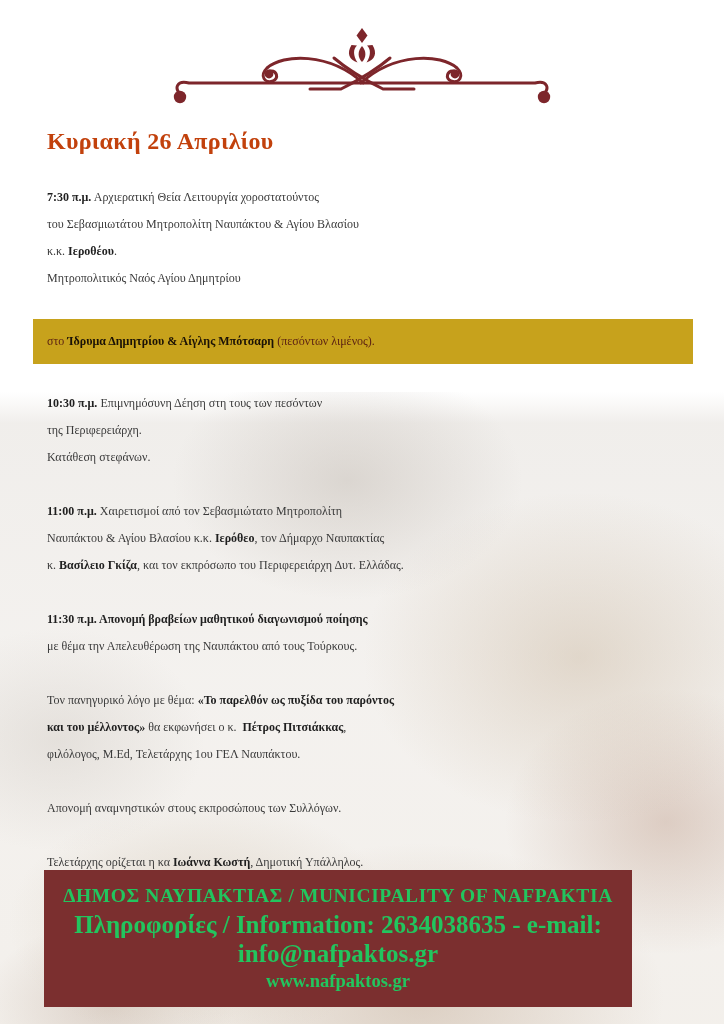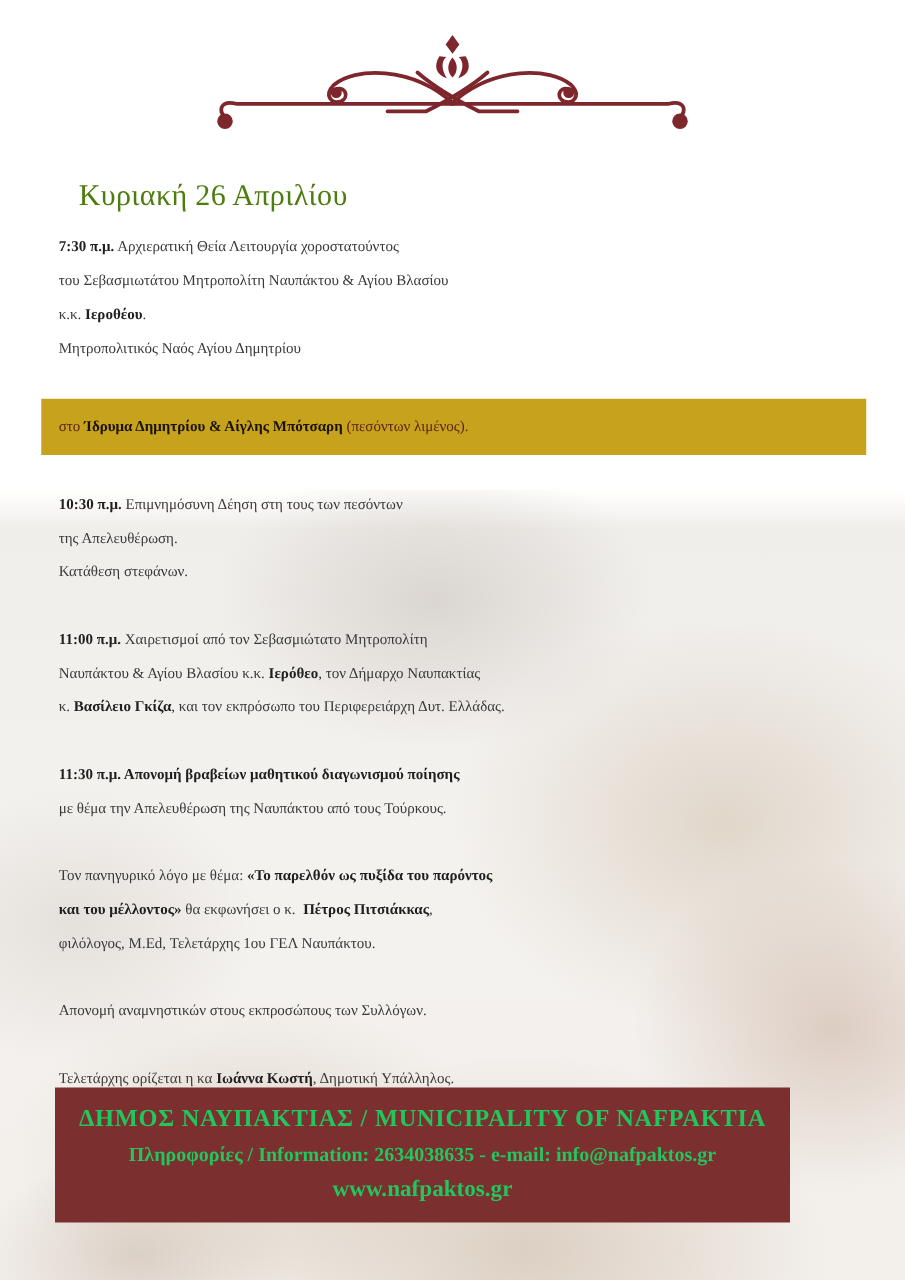--- a/index.html
+++ b/index.html
@@ -24,22 +24,22 @@
       radial-gradient(ellipse 210px 160px at 8% 55%, rgba(200,193,185,0.35), rgba(200,193,185,0) 70%),
       radial-gradient(ellipse 180px 120px at 15% 97%, rgba(168,140,120,0.30), rgba(168,140,120,0) 70%),
       linear-gradient(180deg, rgba(228,224,219,0) 0%, rgba(228,224,219,0.55) 5%,
                       rgba(232,227,221,0.48) 45%, rgba(233,227,219,0.55) 100%);
   }
   .ornament-wrap{
     position:absolute;top:26px;left:167px;width:390px;height:86px;
   }
   .title{
     position:absolute;top:128px;left:47px;
-    font-size:24px;font-weight:normal;color:#4d7c0f;letter-spacing:0.3px;
-    margin:16px;
+    font-size:24px;font-weight:bold;color:#c2410c;letter-spacing:0.3px;
+    margin:0;
   }
   .content{
     position:absolute;top:184px;left:47px;width:632px;
     font-size:12px;line-height:27px;
   }
   .para{margin:0 0 27px 0;}
   .para .line{white-space:pre-wrap;}
   .para b{color:#1f1f1f;}
   .highlight{
     background:#c7a21c;
@@ -52,21 +52,21 @@
   .footer{
     position:absolute;left:44px;top:870px;width:588px;
     background:#7b2f2f;
     color:#22c55e;
     text-align:center;
     padding:11px 6px 12px 6px;
     box-sizing:border-box;
     font-weight:bold;
   }
   .footer .f1{font-size:19.5px;line-height:29px;letter-spacing:0.6px;}
-  .footer .f2{font-size:16px;line-height:29px;}
+  .footer .f2{font-size:25px;line-height:29px;}
   .footer .f3{font-size:18.5px;line-height:27px;}
 </style>
 </head>
 <body>
 
 <div class="page">
 
   <div class="watermark"></div>
 
   <div class="ornament-wrap">
@@ -103,21 +103,21 @@
         <div class="line"><b>7:30 π.μ.</b><span> Αρχιερατική Θεία Λειτουργία χοροστατούντος</span></div>
         <div class="line"><span>του Σεβασμιωτάτου Μητροπολίτη Ναυπάκτου &amp; Αγίου Βλασίου</span></div>
         <div class="line"><span>κ.κ. </span><b>Ιεροθέου</b><span>.</span></div>
         <div class="line"><span>Μητροπολιτικός Ναός Αγίου Δημητρίου</span></div>
       </div>
       <div class="para highlight">
         <div class="line"><span>στο </span><b>Ίδρυμα Δημητρίου &amp; Αίγλης Μπότσαρη</b><span> (πεσόντων λιμένος).</span></div>
       </div>
       <div class="para">
         <div class="line"><b>10:30 π.μ.</b><span> Επιμνημόσυνη Δέηση στη τους των πεσόντων</span></div>
-        <div class="line"><span>της Απελευθέρωση.</span></div>
+        <div class="line"><span>της Περιφερειάρχη.</span></div>
         <div class="line"><span>Κατάθεση στεφάνων.</span></div>
       </div>
       <div class="para">
         <div class="line"><b>11:00 π.μ.</b><span> Χαιρετισμοί από τον Σεβασμιώτατο Μητροπολίτη</span></div>
         <div class="line"><span>Ναυπάκτου &amp; Αγίου Βλασίου κ.κ. </span><b>Ιερόθεο</b><span>, τον Δήμαρχο Ναυπακτίας</span></div>
         <div class="line"><span>κ. </span><b>Βασίλειο Γκίζα</b><span>, και τον εκπρόσωπο του Περιφερειάρχη Δυτ. Ελλάδας.</span></div>
       </div>
       <div class="para">
         <div class="line"><b>11:30 π.μ. Απονομή βραβείων μαθητικού διαγωνισμού ποίησης</b></div>
         <div class="line"><span>με θέμα την Απελευθέρωση της Ναυπάκτου από τους Τούρκους.</span></div>

